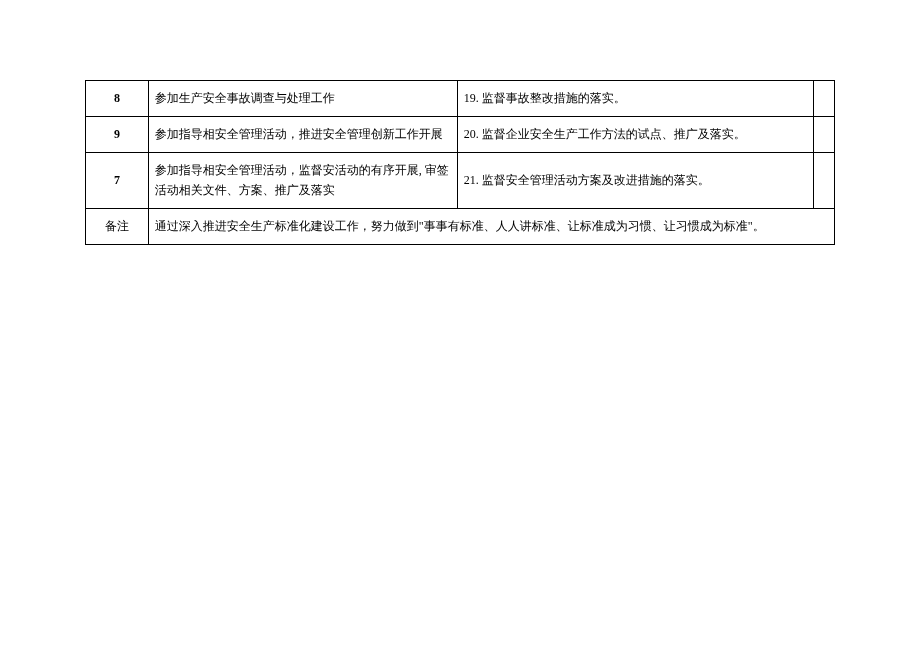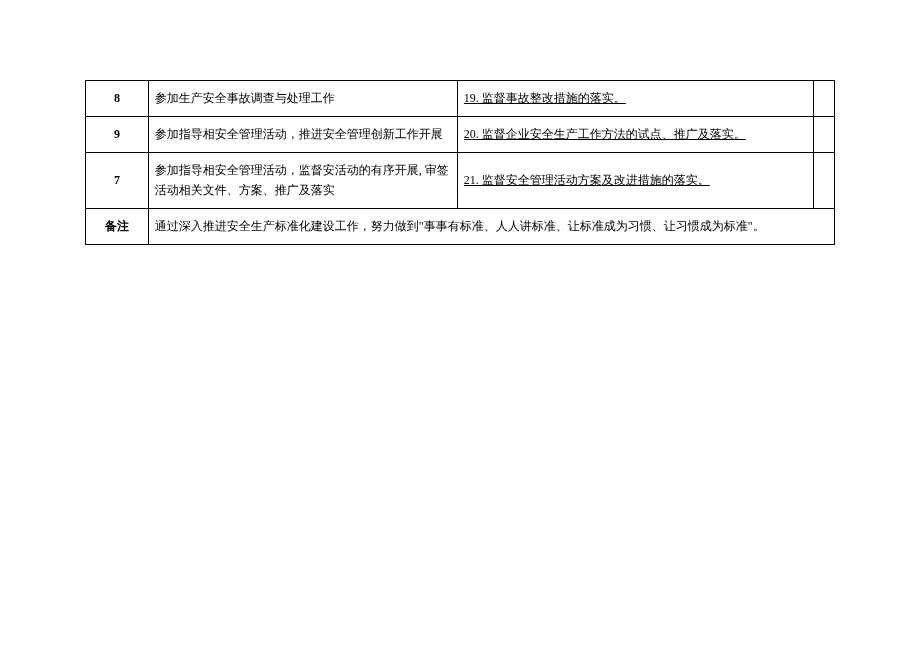--- a/index.html
+++ b/index.html
@@ -28,27 +28,26 @@
     .col-num {
       width: 60px;
       text-align: center;
       font-weight: bold;
     }
     .col-desc {
       width: 295px;
     }
     .col-detail {
       width: 340px;
-      text-decoration: underline;
     }
     .col-last {
       width: 20px;
     }
     .row-note .col-num {
-      font-weight: bold;
+      font-weight: normal;
     }
     .note-content {
       padding-left: 6px;
     }
   </style>
 </head>
 <body>
 
 <table>
   <tbody>

